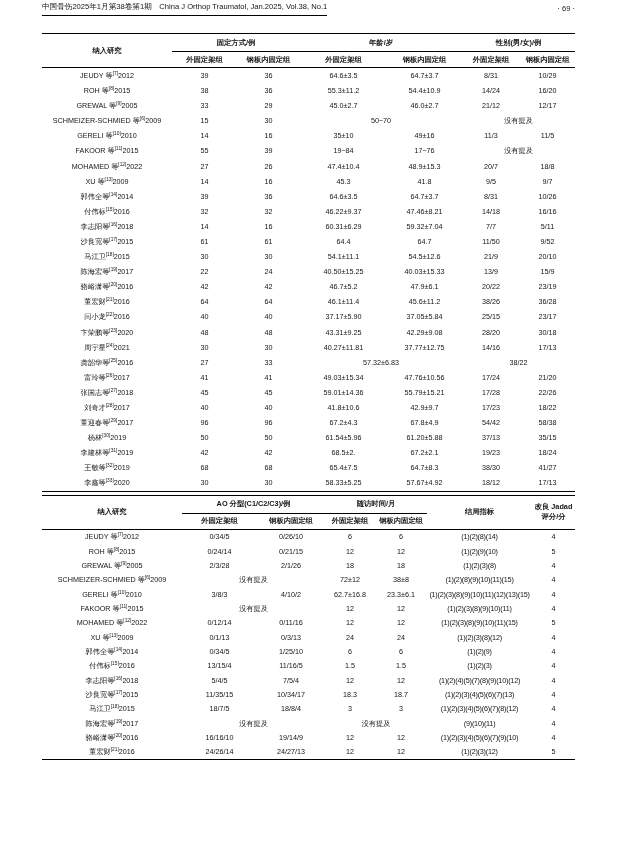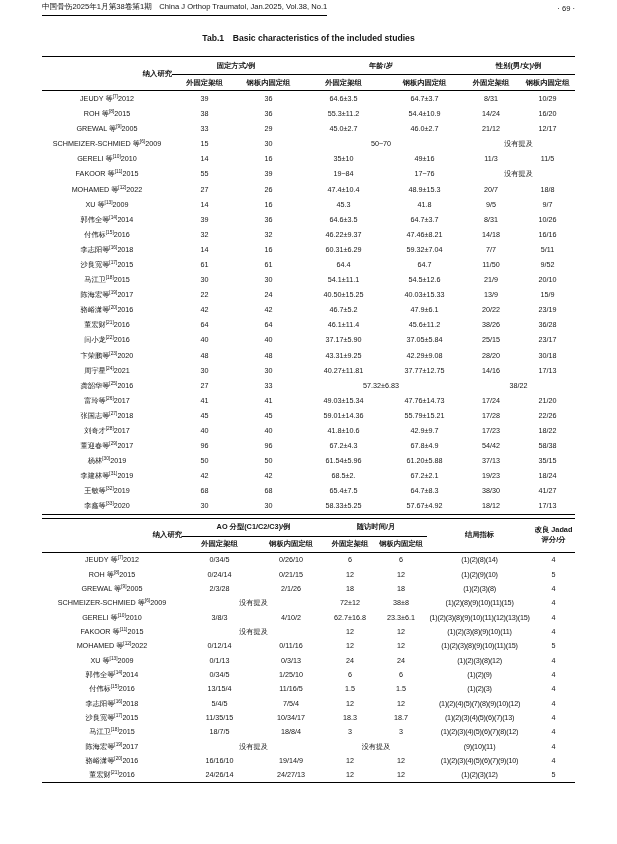--- a/index.html
+++ b/index.html
@@ -15,41 +15,40 @@
   .title-cn{font-size:9.6px;font-weight:bold;letter-spacing:0.5px;}
   .title-en{font-size:8.6px;font-weight:bold;margin-top:5px;}
   table{border-collapse:collapse;table-layout:fixed;width:533px;}
   .tbl1{margin-top:11px;border-top:1.5px solid #000;border-bottom:1.5px solid #000;}
   .tbl2{margin-top:3px;border-top:1.5px solid #000;border-bottom:1.5px solid #000;}
   th,td{padding:0;font-weight:normal;vertical-align:middle;overflow:hidden;white-space:nowrap;}
   thead th{font-size:7.3px;font-weight:bold;text-align:center;}
   thead .h-top th{height:17px;}
   thead .h-sub th{height:15px;}
   th.group{border-bottom:1px solid #000;}
-  th.study-h{text-align:right;vertical-align:middle;}
+  th.study-h{text-align:center;vertical-align:middle;}
   thead tr.h-sub th, th.rs{border-bottom:1px solid #000;}
   .tbl1 tbody td{font-size:7.2px;text-align:center;height:15.1px;line-height:1;}
   .tbl2 tbody td{font-size:7.2px;text-align:center;height:14.35px;line-height:1;}
   td.study{text-align:left;}
   td.dense{font-size:6.4px;letter-spacing:-0.2px;}
   sup{font-size:4.8px;line-height:0;}
   .jadad-h{line-height:1.35;}
 </style>
 </head>
 <body>
 
 <div class="page">
 
   <div class="journal-line">
     <span class="journal-left">中国骨伤2025年1月第38卷第1期　China J Orthop Traumatol, Jan.2025, Vol.38, No.1</span>
     <span class="journal-right">· 69 ·</span>
   </div>
 
   <div class="titles">
-    <div class="title-en">Tab.1　Basic characteristics of the included studies</div>
   </div>
 
   <table class="tbl1">
     <colgroup>
       <col style="width:130px">
         <col style="width:65px">
         <col style="width:63px">
       <col style="width:87px">
         <col style="width:75px">
         <col style="width:58px">
@@ -245,21 +244,21 @@
           <td>27</td>
           <td>33</td>
           <td colspan="2">57.32±6.83</td>
           <td colspan="2">38/22</td>
         </tr>
         <tr>
           <td class="study">富玲等<sup>[26]</sup>2017</td>
           <td>41</td>
           <td>41</td>
           <td>49.03±15.34</td>
-          <td>47.76±14.73</td>
+          <td>47.76±10.56</td>
           <td>17/24</td>
           <td>21/20</td>
         </tr>
         <tr>
           <td class="study">张国志等<sup>[27]</sup>2018</td>
           <td>45</td>
           <td>45</td>
           <td>59.01±14.36</td>
           <td>55.79±15.21</td>
           <td>17/28</td>

